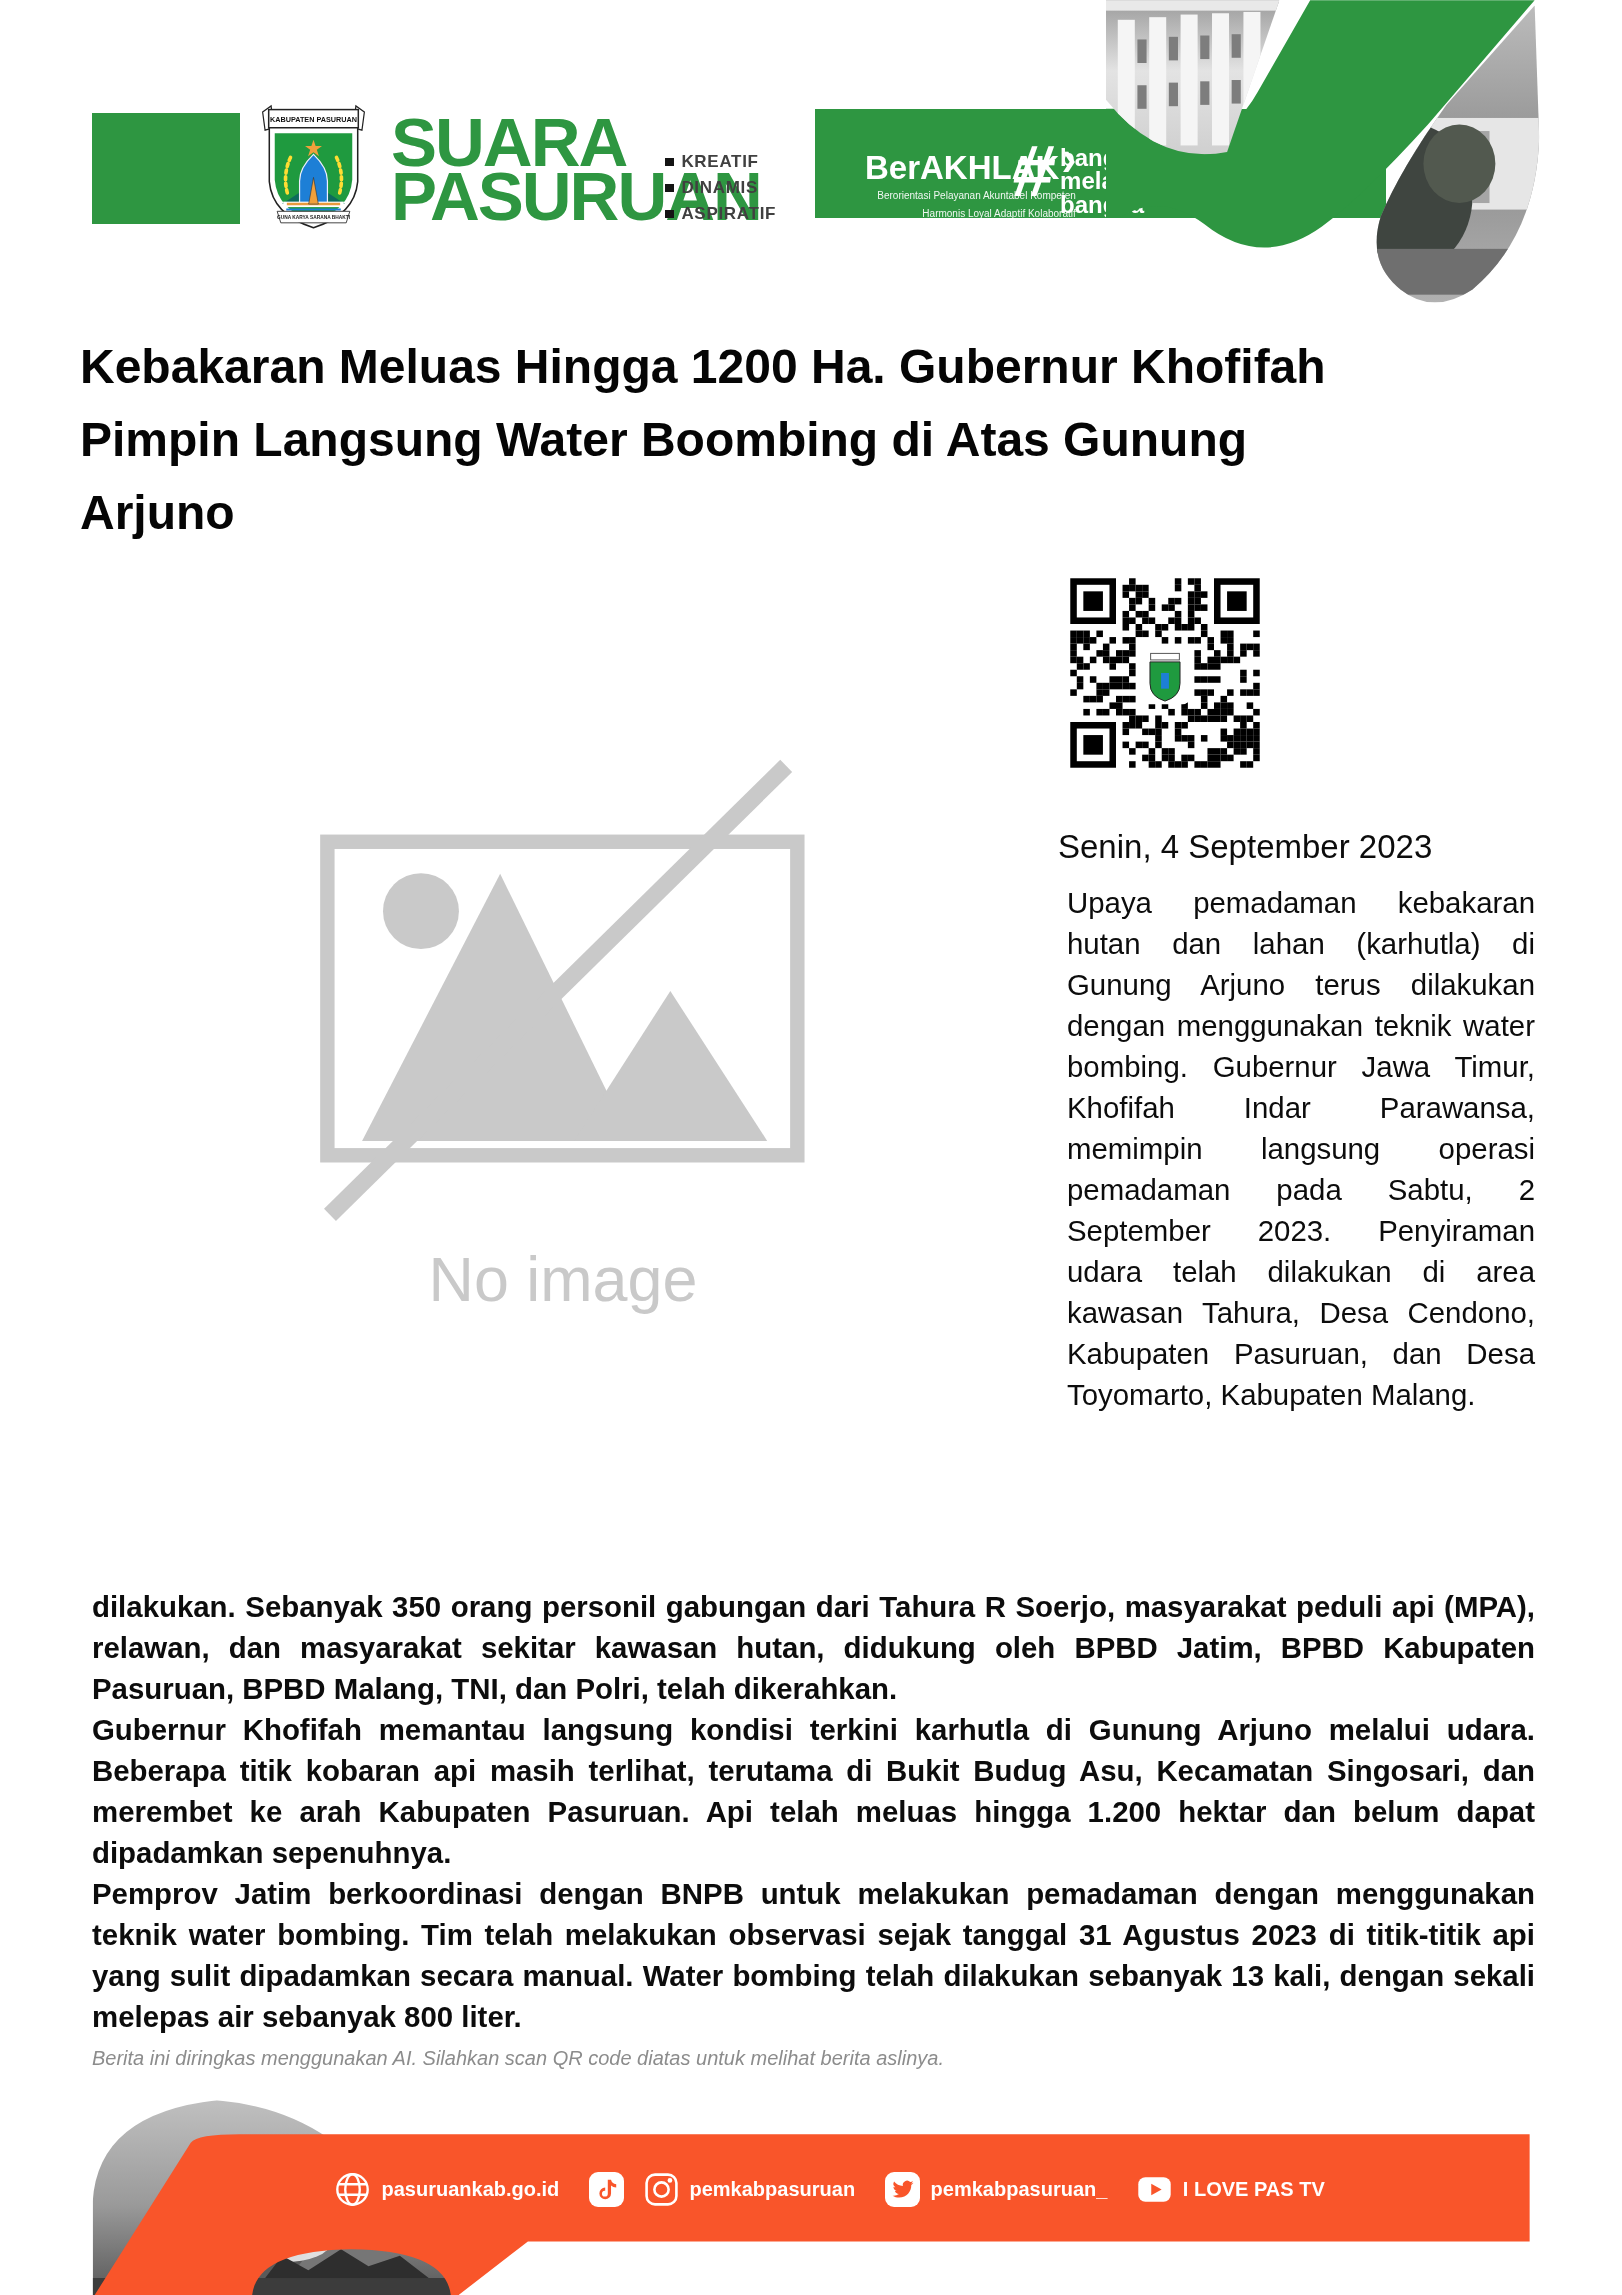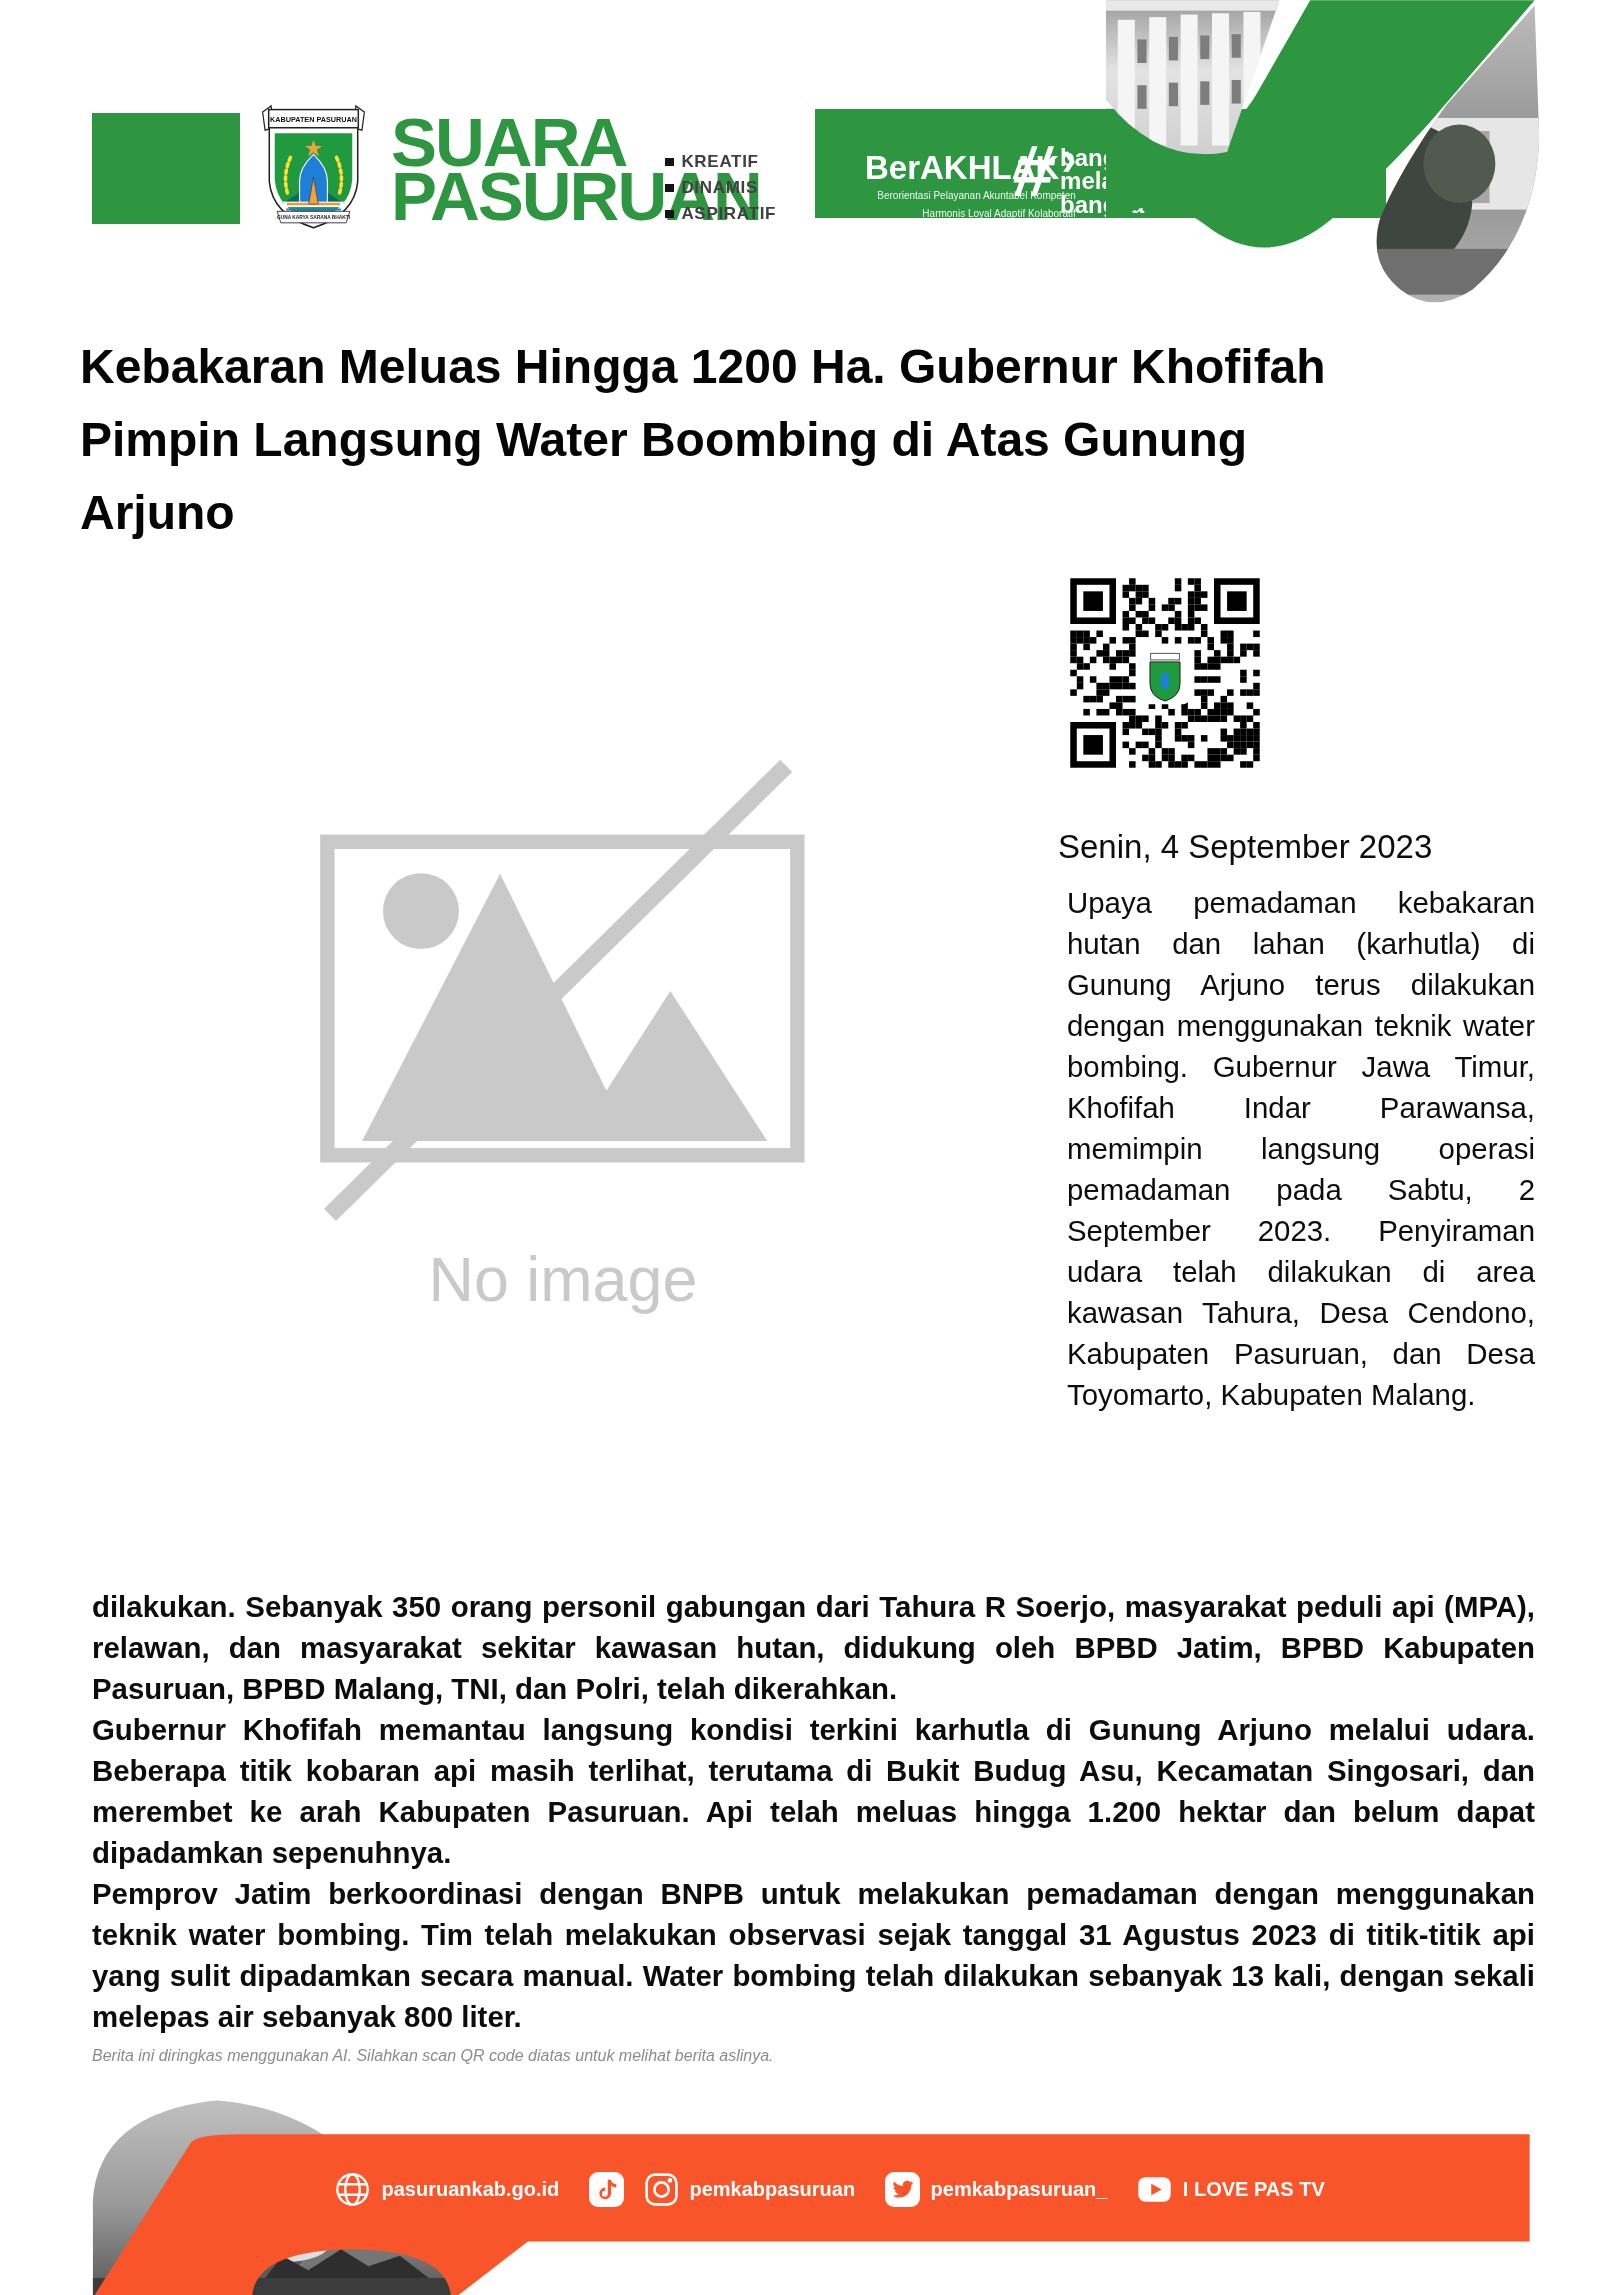--- a/index.html
+++ b/index.html
@@ -29,21 +29,21 @@
   .title{left:80px;top:330px;width:1440px;text-align:left;font-weight:bold;
          font-size:48px;line-height:73px;color:#050505;}
 
   
   .qr{left:1067px;top:575px;}
   .date{left:1058px;top:828px;width:468px;font-size:33px;font-weight:normal;}
   .col{left:1067px;top:882px;width:468px;font-size:29.4px;line-height:41px;text-align:justify;}
   .col p{margin:0;}
   .fullw{left:92px;top:1586px;width:1443px;font-size:29.4px;line-height:41px;text-align:justify;font-weight:bold;}
   .fullw p{margin:0;}
-  .disclaimer{left:92px;top:2047px;width:1443px;font-size:16px;font-style:italic;color:#8c8c8c;}
+  .disclaimer{left:92px;top:2047px;width:1443px;font-size:20px;font-style:italic;color:#8c8c8c;}
 
   
   .footer-row{left:334px;top:2170px;height:38px;display:flex;align-items:center;color:#fff;
               font-size:20px;font-weight:bold;white-space:nowrap;}
   .footer-row .ic{margin-right:10.5px;flex:none;display:block;}
   .footer-row .gap{width:30px;flex:none;}
   .footer-row .gap-s{width:9.2px;flex:none;}
   svg text{font-family:"Liberation Sans", sans-serif;}
 </style>
 </head>

